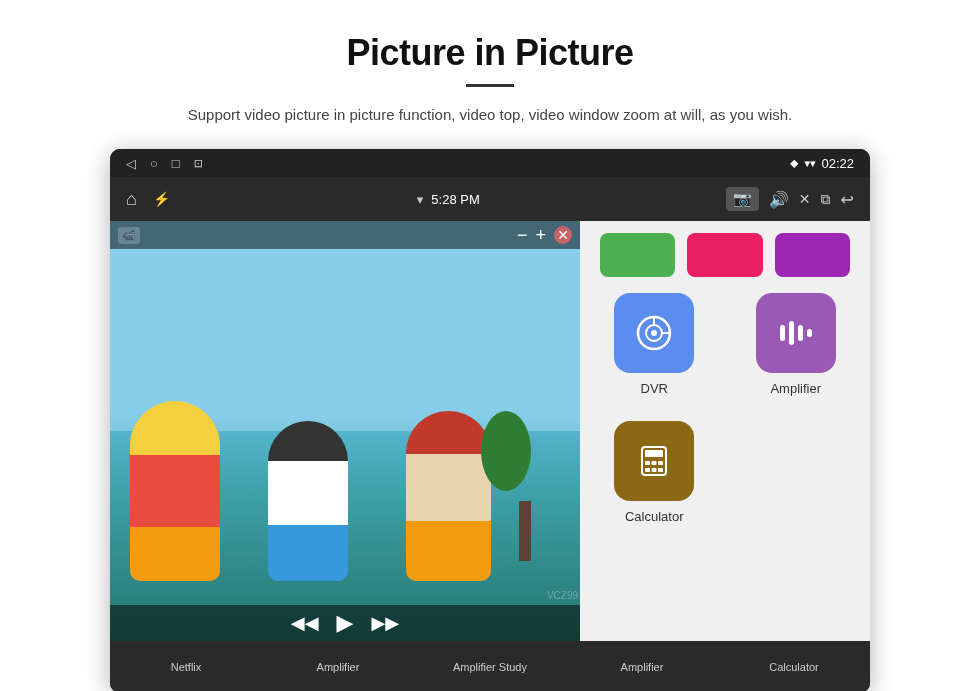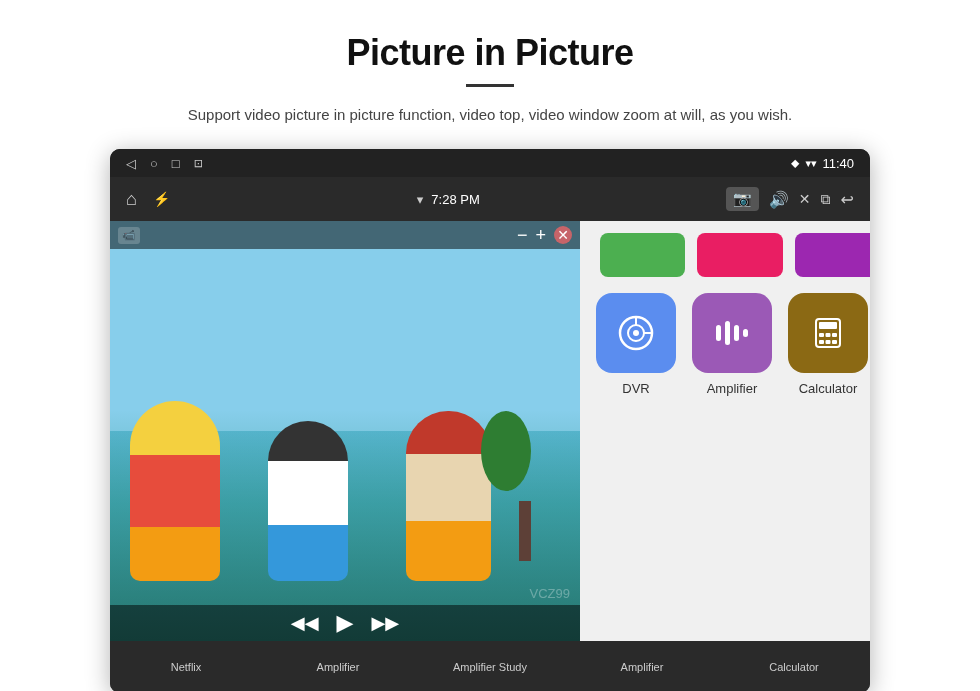--- a/index.html
+++ b/index.html
@@ -307,22 +307,22 @@
       max-width: 90px;
     }
 
     .chip-green { background: #4CAF50; }
     .chip-pink { background: #E91E63; }
     .chip-purple { background: #9C27B0; }
 
     
     .app-grid {
       display: grid;
-      grid-template-columns: repeat(4, 1fr);
-      gap: 16px;
+      grid-template-columns: repeat(2, 1fr);
+      gap: 25px;
     }
 
     .app-item {
       display: flex;
       flex-direction: column;
       align-items: center;
       gap: 8px;
     }
 
     .app-icon-wrapper {
@@ -364,23 +364,23 @@
 
     .bottom-app-label {
       font-size: 11px;
       color: #ccc;
     }
 
     
     .watermark {
       position: absolute;
       bottom: 40px;
-      right: 10px;
+      right: 2px;
       color: rgba(255,255,255,0.3);
-      font-size: 13px;
+      font-size: 10px;
     }
   </style>
 </head>
 <body>
 
 <h1 class="page-title">Picture in Picture</h1>
 <div class="title-divider"></div>
 <p class="page-subtitle">Support video picture in picture function, video top, video window zoom at will, as you wish.</p>
 
 <div class="device-frame">
@@ -388,32 +388,32 @@
   <div class="status-bar">
     <div class="status-bar-left">
       <span class="nav-icon">◁</span>
       <span class="nav-icon">○</span>
       <span class="nav-icon">□</span>
       <span class="nav-icon" style="font-size:11px;">⊡</span>
     </div>
     <div class="status-bar-right">
       <span style="color:#fff;font-size:12px;">⬥</span>
       <span style="color:#fff;font-size:11px;">▾▾</span>
-      <span>11:40</span>
+      <span>02:22</span>
     </div>
   </div>
 
   <div class="app-header">
     <div class="app-header-left">
       <span style="color:#ccc;font-size:18px;">⌂</span>
       <span style="color:#ccc;font-size:14px;">⚡</span>
     </div>
     <div class="app-header-center">
       <span style="color:#ccc;font-size:13px;">▾</span>
-      <span style="color:#fff;font-size:13px;margin-left:4px;">7:28 PM</span>
+      <span style="color:#fff;font-size:13px;margin-left:4px;">5:28 PM</span>
     </div>
     <div class="app-header-right">
       <span class="camera-btn">📷</span>
       <span style="color:#ccc;font-size:16px;">🔊</span>
       <span style="color:#ccc;font-size:14px;">✕</span>
       <span style="color:#ccc;font-size:14px;">⧉</span>
       <span style="color:#ccc;font-size:16px;">↩</span>
     </div>
   </div>
 

